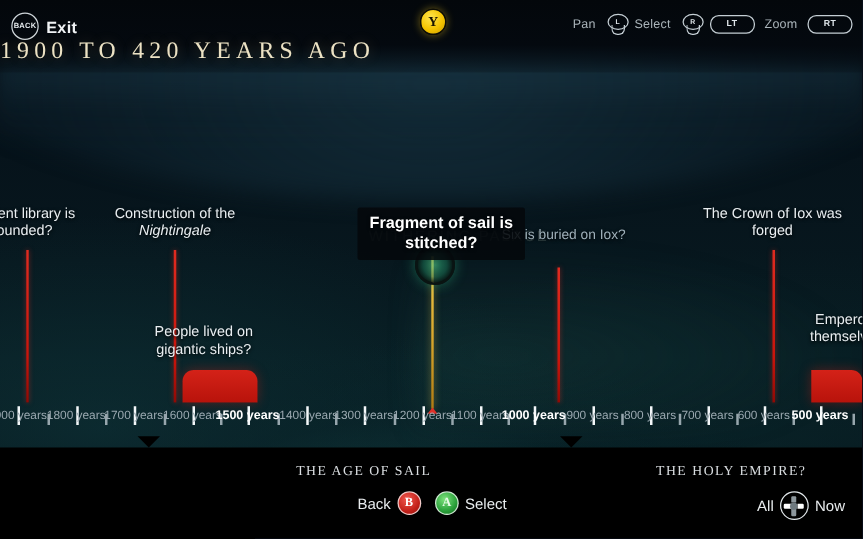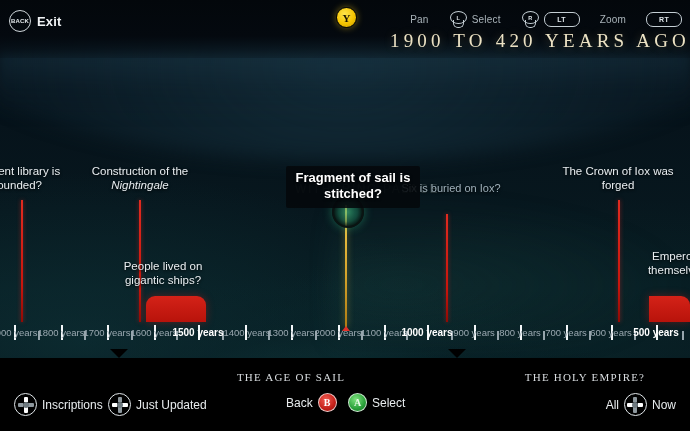--- a/index.html
+++ b/index.html
@@ -53,21 +53,21 @@
   .ybtn{
     position:absolute;left:336px;top:7px;width:19px;height:19px;border-radius:50%;
     background:radial-gradient(circle at 40% 32%, #ffe44d 0%, #f5c400 55%, #c79a00 100%);
     border:1.5px solid #0d0d05;
     display:flex;align-items:center;justify-content:center;
     color:#1a1400;font-size:11px;font-weight:bold;font-family:"Liberation Serif",serif;
     box-shadow:0 0 7px rgba(250,205,30,.45);
   }
 
   .hints{position:absolute;right:8px;top:11px;display:flex;align-items:center;gap:6px;}
-  .hint{display:flex;align-items:center;gap:20px;}
+  .hint{display:flex;align-items:center;gap:8px;}
   .hint-txt{color:#aab4ba;font-size:10px;letter-spacing:.2px;}
   .stick{
     width:17px;height:17px;position:relative;
   }
   .stick .cap{
     position:absolute;left:1px;top:0;width:15px;height:11px;border-radius:50%;
     border:1.4px solid #c4ced4;
     display:flex;align-items:center;justify-content:center;
     color:#dfe6ea;font-size:5.5px;font-weight:bold;
   }
@@ -75,21 +75,21 @@
     position:absolute;left:4px;top:9px;width:9px;height:7px;
     border:1.4px solid #c4ced4;border-top:none;border-radius:0 0 5px 5px;
   }
   .trigger{
     min-width:24px;height:13px;padding:0 5px;border-radius:7px;
     border:1.3px solid #c4ced4;display:flex;align-items:center;justify-content:center;
     color:#dfe6ea;font-size:7px;font-weight:bold;letter-spacing:.3px;
   }
 
   .era-title{
-    position:absolute;left:0;top:30px;width:690px;text-align:right;
+    position:absolute;left:0;top:30px;width:690px;text-align:left;
     color:#ece2c4;font-family:"Liberation Serif",serif;font-size:19px;
     letter-spacing:4.2px;text-shadow:0 0 10px rgba(220,190,110,.28);
   }
 
   
   .marker{position:absolute;bottom:109px;width:2px;
     background:linear-gradient(180deg,#e02b20 0%,#c8150c 70%,#8e0a05 100%);
     box-shadow:0 0 4px rgba(224,43,32,.55);}
   .marker-label{
     position:absolute;color:#e9eef1;font-size:11.5px;line-height:13.5px;
@@ -285,62 +285,42 @@
       <div class="tick minor" style="left: 682px;"></div>
     </div>
   <div id="ruler-labels">
       <div class="rlabel" style="left: 14px;">1900 years</div>
       <div class="rlabel" style="left: 61px;">1800 years</div>
       <div class="rlabel" style="left: 107px;">1700 years</div>
       <div class="rlabel" style="left: 154px;">1600 years</div>
       <div class="rlabel bold" style="left: 198px;">1500 years</div>
       <div class="rlabel" style="left: 229px; padding-left: 36px;">1400 years</div>
       <div class="rlabel" style="left: 291px;">1300 years</div>
-      <div class="rlabel" style="left: 338px;">2000 years</div>
+      <div class="rlabel" style="left: 338px;">1200 years</div>
       <div class="rlabel" style="left: 384px;">1100 years</div>
       <div class="rlabel bold" style="left: 427px;">1000 years</div>
       <div class="rlabel" style="left: 474px;">900 years</div>
       <div class="rlabel" style="left: 520px;">800 years</div>
       <div class="rlabel" style="left: 566px;">700 years</div>
       <div class="rlabel" style="left: 611px; margin-top: 46px;">600 years</div>
       <div class="rlabel bold" style="left: 656px;">500 years</div>
     </div>
 
   <div class="bottom"></div>
   <div id="notches">
       <div class="bottom-notch" style="left: 110px;"></div>
       <div class="bottom-notch" style="left: 448px;"></div>
     </div>
   <div id="seg-labels">
       <div class="seg-label" style="left: 291px;">The Age of Sail</div>
       <div class="seg-label" style="left: 585px;">The Holy Empire?</div>
     </div>
 
   <div class="bottom-row">
-    <div class="bgroup" style="left:14px;">
-      <span class="dpad vert">
-        <span class="up"></span>
-          <span class="dn"></span>
-          <span class="lf"></span>
-          <span class="rt"></span>
-          <span class="ctr"></span>
-      </span>
-      <span class="blabel">Inscriptions</span>
-    </div>
-
-    <div class="bgroup" style="left:108px;">
-      <span class="dpad horz">
-        <span class="up"></span>
-          <span class="dn"></span>
-          <span class="lf"></span>
-          <span class="rt"></span>
-          <span class="ctr"></span>
-      </span>
-      <span class="blabel">Just Updated</span>
-    </div>
+
 
     <div class="bgroup" style="left:286px;">
       <span class="blabel">Back</span>
       <span class="bbtn">B</span>
     </div>
 
     <div class="bgroup" style="left:348px;">
       <span class="abtn">A</span>
       <span class="blabel">Select</span>
     </div>

